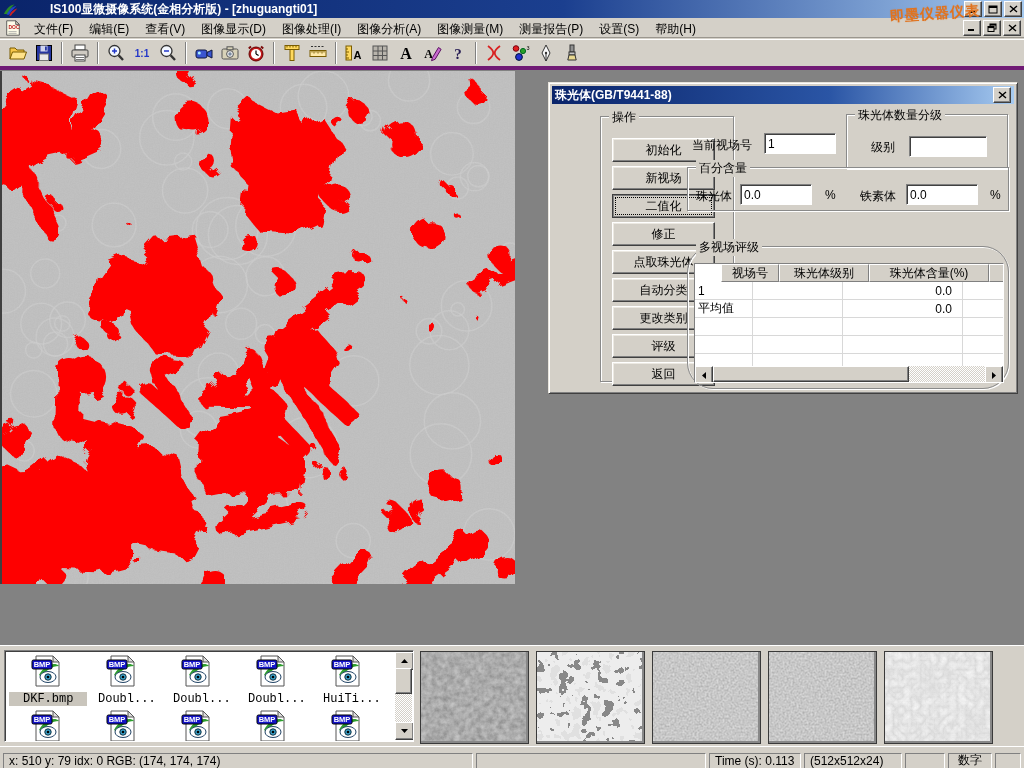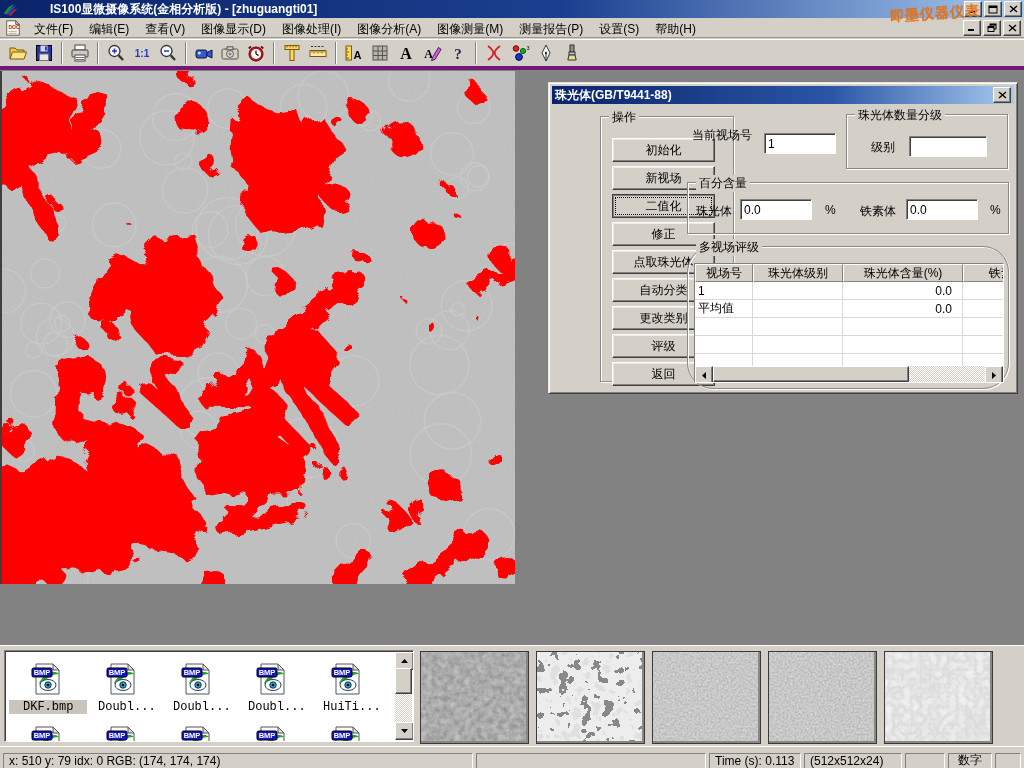--- a/index.html
+++ b/index.html
@@ -56,42 +56,42 @@
     display:flex;align-items:center;justify-content:center;white-space:nowrap;}
   .op-btn.focused{outline:1px dotted #000;outline-offset:-4px;border-color:#404040;box-shadow:inset 0 0 0 1px #808080, inset 1px 1px 0 #fff;}
   .field-label{position:absolute;white-space:nowrap;}
   .win-input{position:absolute;background:#fff;border:1px solid;border-color:#808080 #ffffff #ffffff #808080;
     box-shadow:inset 1px 1px 0 #404040;box-sizing:border-box;height:21px;font-family:"Liberation Sans",sans-serif;
     font-size:12px;padding:1px 3px;outline:none;}
 
   
   .mf-table{position:absolute;left:6px;top:16px;width:310px;height:120px;background:#fff;
     border:1px solid;border-color:#808080 #ffffff #ffffff #808080;box-sizing:border-box;overflow:hidden;}
-  .t-header{display:flex;height:18px;overflow:hidden;}
+  .t-header{display:flex;height:18px;overflow:hidden;margin-left:26px;}
   .th{flex:0 0 auto;background:#d4d0c8;border:1px solid;border-color:#ffffff #808080 #808080 #ffffff;
     box-sizing:border-box;display:flex;align-items:center;justify-content:center;white-space:nowrap;overflow:hidden;}
   .t-body{overflow:hidden;height:85px;}
   .tr{display:flex;height:17px;border-bottom:1px solid #d8d8d8;}
   .td{flex:0 0 auto;box-sizing:border-box;border-right:1px solid #d8d8d8;padding:0 3px;display:flex;align-items:center;white-space:nowrap;overflow:hidden;}
   .td.num{justify-content:flex-end;padding-right:10px;}
   .c0{width:58px;} .c1{width:90px;} .c2{width:120px;} .c3{width:130px;}
   .h-scroll{position:absolute;left:0;bottom:0;width:100%;height:16px;background:#d4d0c8;display:flex;}
   .scroll-btn{width:16px;height:16px;background:#d4d0c8;border:1px solid;border-color:#ffffff #404040 #404040 #ffffff;
     box-shadow:inset -1px -1px 0 #808080;display:flex;align-items:center;justify-content:center;flex:0 0 auto;}
   .h-track{flex:1;background:repeating-conic-gradient(#fff 0% 25%, #d4d0c8 0% 50%) 0 0/2px 2px;position:relative;}
   .h-thumb{position:absolute;left:0;top:0;height:100%;width:72%;background:#d4d0c8;border:1px solid;
     border-color:#ffffff #404040 #404040 #ffffff;box-shadow:inset -1px -1px 0 #808080;box-sizing:border-box;}
 
   
   .filebar{position:absolute;left:0;top:645px;width:1024px;height:101px;background:#d4d0c8;border-top:1px solid #ffffff;box-sizing:border-box;}
   .filelist{position:absolute;left:4px;top:4px;width:410px;height:92px;background:#fff;
     border:1px solid;border-color:#808080 #ffffff #ffffff #808080;box-shadow:inset 1px 1px 0 #404040;
     box-sizing:border-box;overflow:hidden;}
   .file-row{display:flex;padding:3px 0 0 4px;}
-  .file-item{width:75px;flex:0 0 auto;text-align:center;margin-top:8px;}
+  .file-item{width:75px;flex:0 0 auto;text-align:center;}
   .file-label{font-family:"Liberation Mono",monospace;font-size:12px;display:inline-block;padding:0 14px;white-space:nowrap;}
   .file-label.sel{background:#c9c5bc;}
   .v-scroll{position:absolute;right:1px;top:1px;width:17px;height:88px;background:repeating-conic-gradient(#fff 0% 25%, #d4d0c8 0% 50%) 0 0/2px 2px;}
   .v-scroll .scroll-btn{width:17px;height:16px;}
   .v-thumb{position:absolute;left:0;top:16px;width:17px;height:26px;background:#d4d0c8;border:1px solid;
     border-color:#ffffff #404040 #404040 #ffffff;box-shadow:inset -1px -1px 0 #808080;box-sizing:border-box;}
   .v-scroll .down{position:absolute;bottom:0;left:0;}
   .thumbs{position:absolute;left:420px;top:5px;display:flex;gap:7px;}
   .thumb{width:107px;height:91px;border:1px solid #3a3a3a;background:#888;flex:0 0 auto;}
   .thumb svg{display:block;}
@@ -580,30 +580,30 @@
             <div class="op-btn focused">二值化</div>
             <div class="op-btn">修正</div>
             <div class="op-btn">点取珠光体</div>
             <div class="op-btn">自动分类</div>
             <div class="op-btn">更改类别</div>
             <div class="op-btn">评级</div>
             <div class="op-btn">返回</div>
           </div>
       </div>
 
-      <span class="field-label" style="left:140px;top:23px;text-align:center;">当前视场号</span>
+      <span class="field-label" style="left:140px;top:33px;text-align:center;">当前视场号</span>
       <input class="win-input" style="left: 212px; top: 29px; width: 72px;" value="1">
 
       <div class="group-box" style="left:294px;top:10px;width:162px;height:55px;">
         <span class="legend">珠光体数量分级</span>
         <span class="field-label" style="left:24px;top:24px;">级别</span>
         <input class="win-input" style="left: 62px; top: 21px; width: 78px;" value="">
       </div>
 
-      <div class="group-box" style="left:135px;top:78px;width:322px;height:52px;">
+      <div class="group-box" style="left:135px;top:63px;width:322px;height:44px;">
         <span class="legend">百分含量</span>
         <span class="field-label" style="left:8px;top:20px;">珠光体</span>
         <input class="win-input" style="left: 52px; top: 16px; width: 72px;" value="0.0">
         <span class="field-label" style="left:137px;top:20px;">%</span>
         <span class="field-label" style="left:172px;top:20px;">铁素体</span>
         <input class="win-input" style="left: 218px; top: 16px; width: 72px;" value="0.0">
         <span class="field-label" style="left:302px;top:20px;">%</span>
       </div>
 
       <div class="group-box" style="left:135px;top:142px;width:322px;height:143px;border-radius:26px;">

